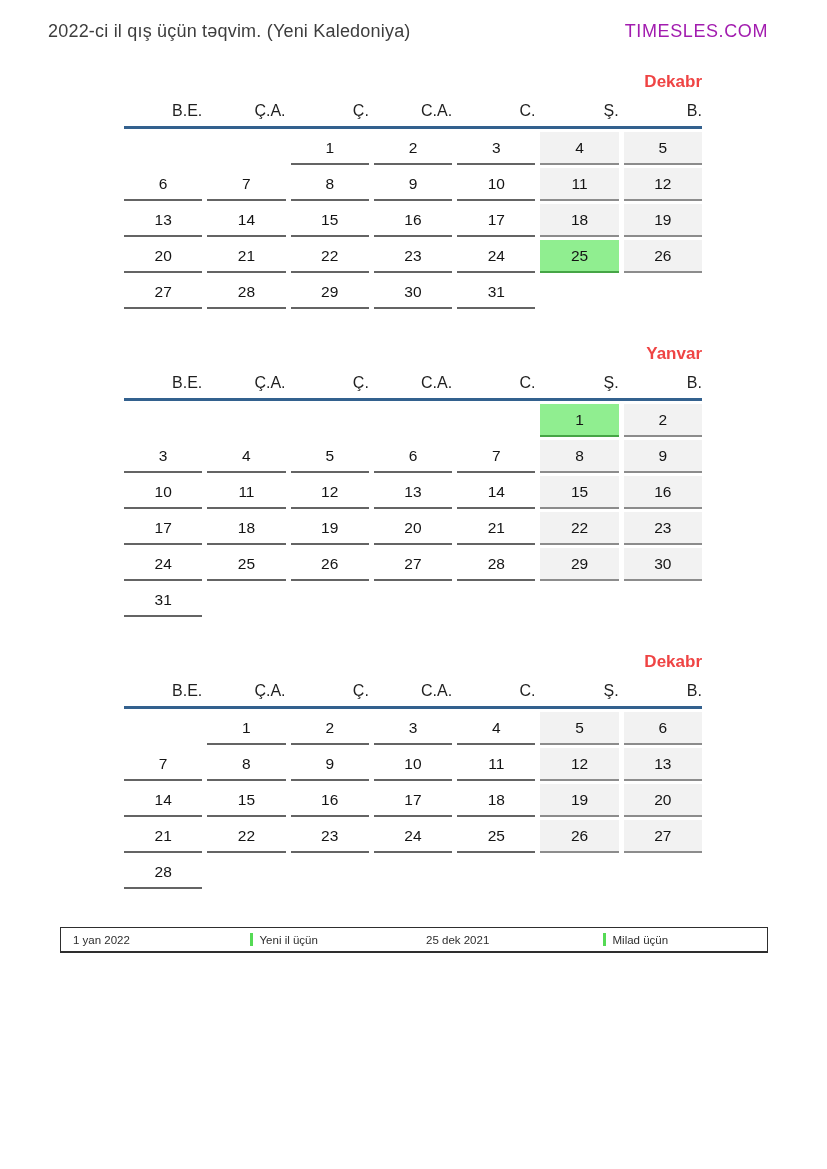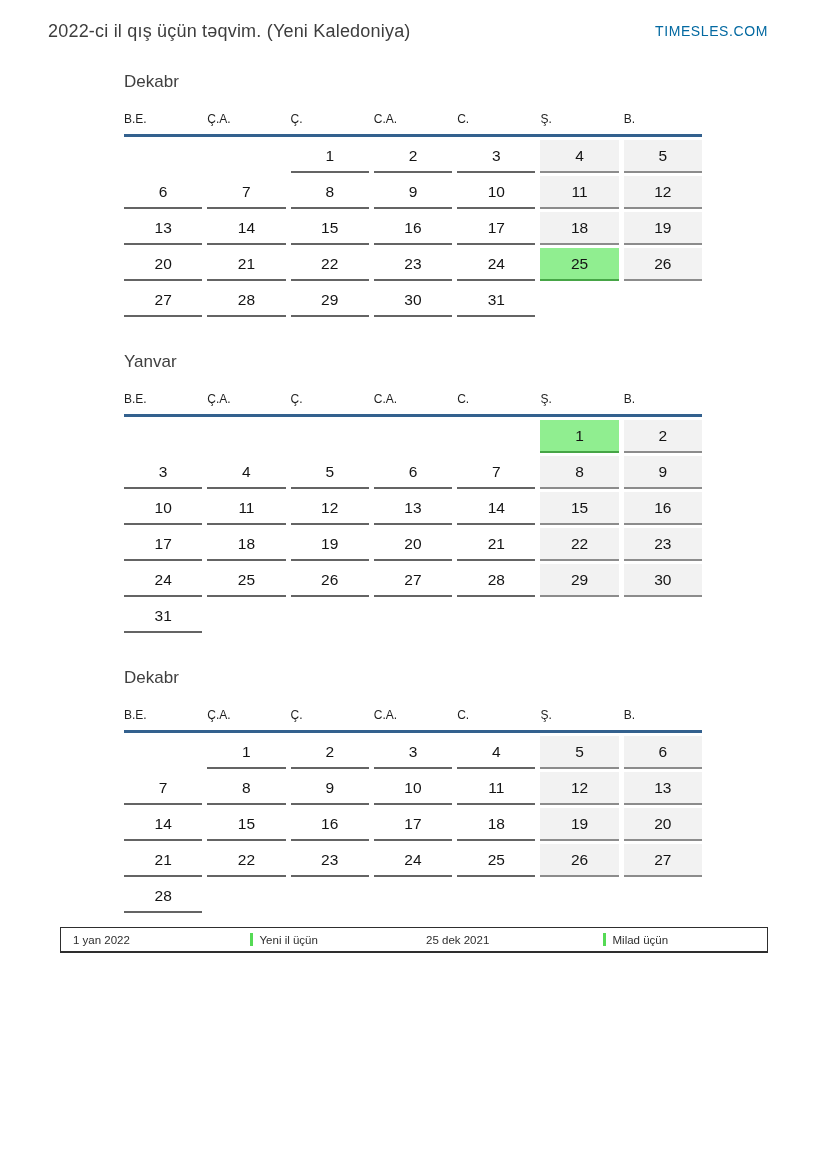--- a/index.html
+++ b/index.html
@@ -25,53 +25,52 @@
   }
   .page-title {
     margin: 0;
     font-size: 18px;
     line-height: 24px;
     font-weight: 400;
     color: #3d3d3d;
     letter-spacing: 0.2px;
   }
   .brand {
-    font-size: 14px;
+    font-size: 18px;
     line-height: 24px;
-    color: #0369a1;
+    color: #a21caf;
     text-decoration: none;
     letter-spacing: 0.6px;
     cursor: pointer;
   }
   
   .months {
     width: 578px;
     margin: 27px 0 0 124px;
   }
   .month { margin-bottom: 33px; }
   .month-title {
     margin: 0 0 9px 0;
-    text-align: left;
+    text-align: right;
     font-size: 17px;
     line-height: 24px;
-    font-weight: 400;
-    color: #404040;
+    font-weight: 700;
+    color: #ef4444;
   }
   .cal-head {
     display: grid;
     grid-template-columns: repeat(7, 1fr);
     column-gap: 5px;
     padding-bottom: 7px;
   }
   .cal-head span {
-    text-align: left;
-    font-size: 12px;
+    text-align: right;
+    font-size: 16px;
     line-height: 16px;
     color: #1f1f1f;
-    margin-top: 8px;
   }
   .head-rule {
     height: 0;
     border-bottom: 3px solid #33618e;
   }
   .week {
     display: grid;
     grid-template-columns: repeat(7, 1fr);
     column-gap: 5px;
     margin-top: 3px;

